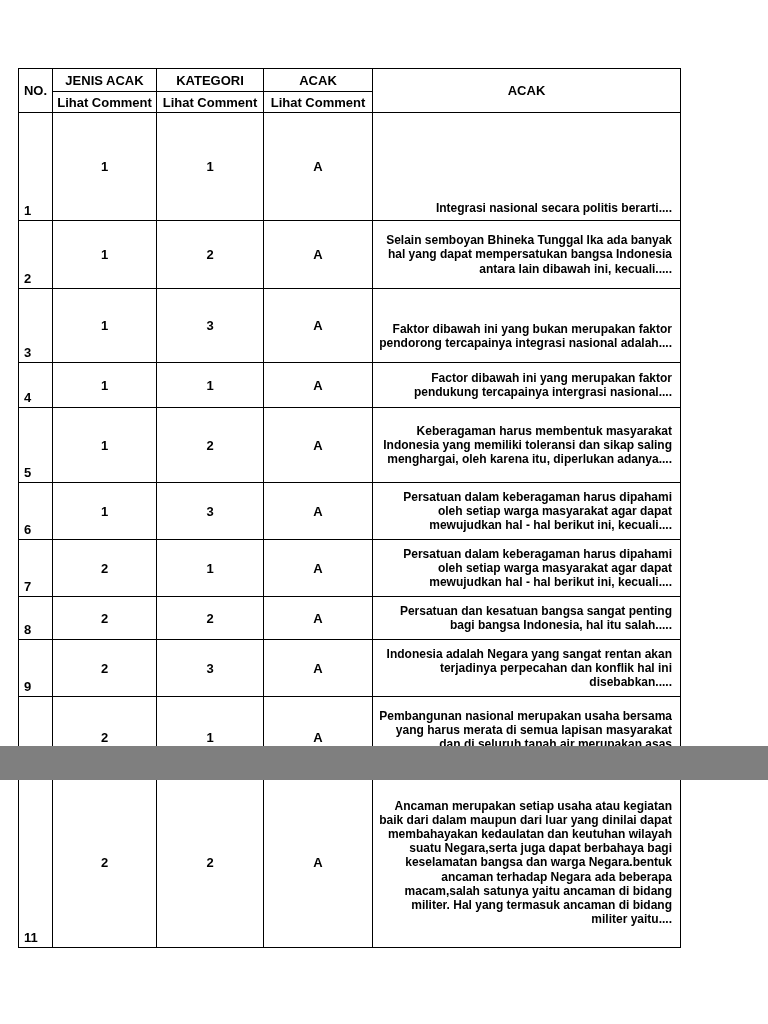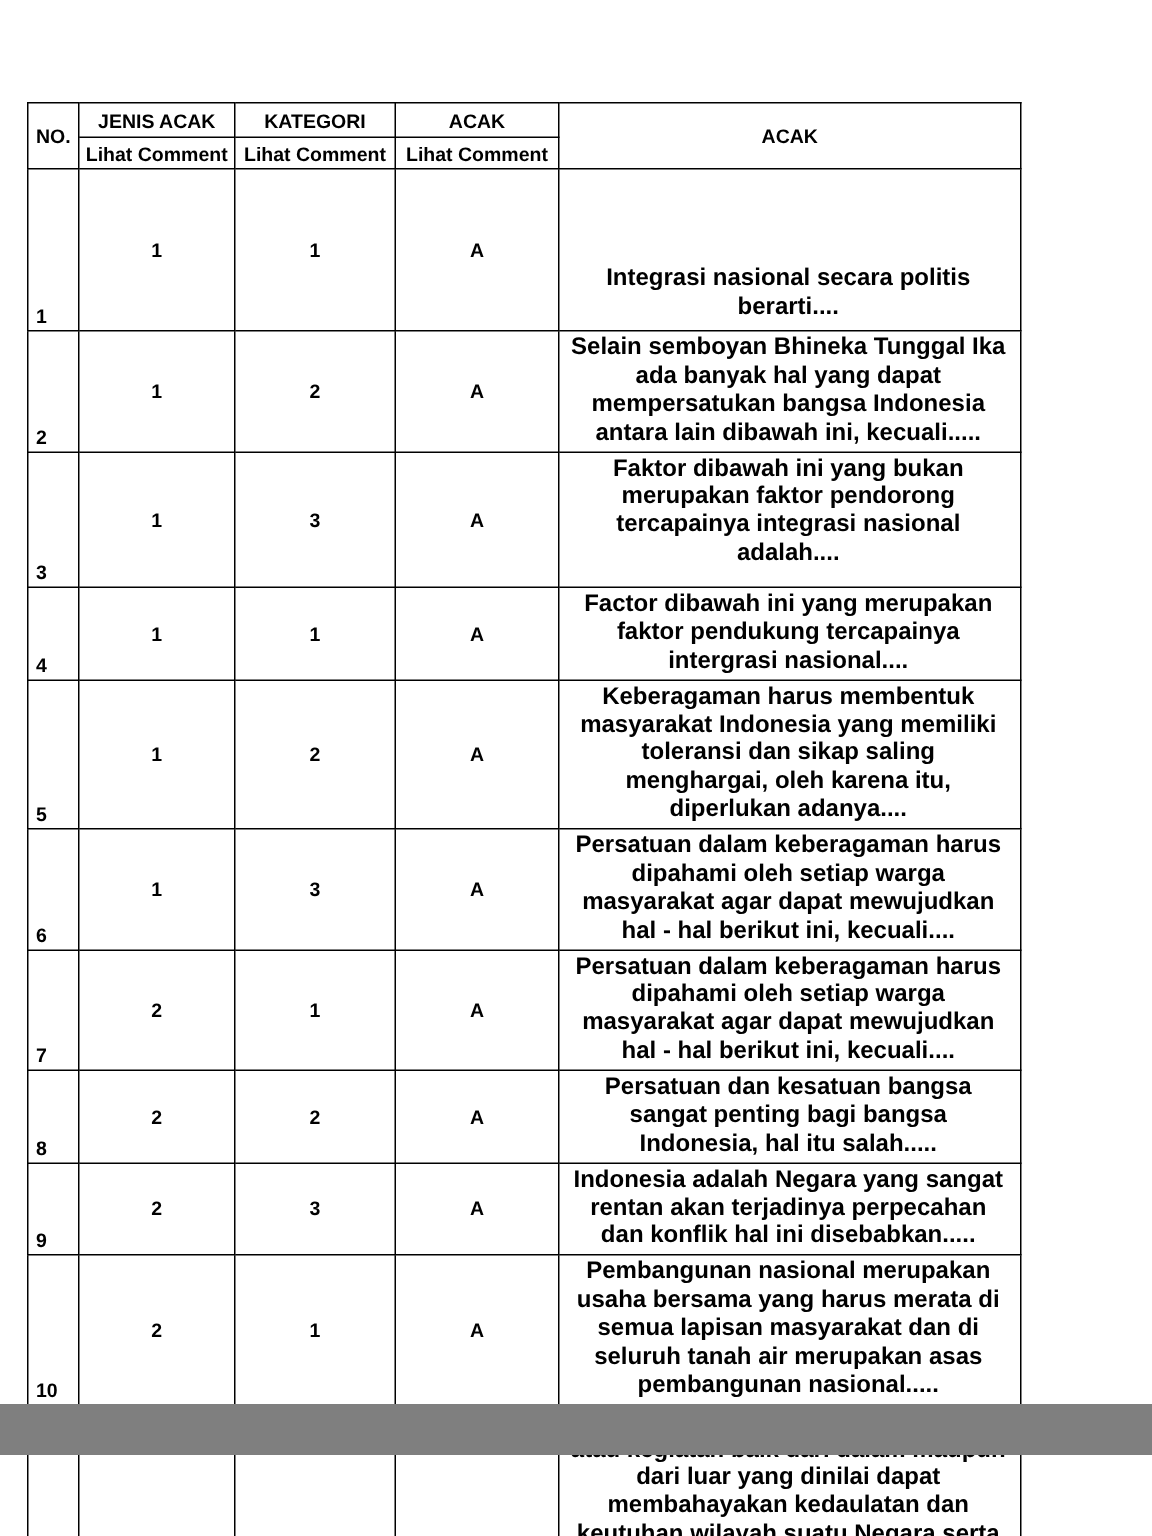--- a/index.html
+++ b/index.html
@@ -4,21 +4,21 @@
 <style>
   html,body{margin:0;padding:0;}
   body{
     width:768px;height:1024px;
     background:#ffffff;
     font-family:"Liberation Sans", sans-serif;
     position:relative;
     overflow:hidden;
   }
   .page{
-    position:absolute;left:0;top:0;width:768px;height:970px;background:#ffffff;
+    position:absolute;left:0;top:0;width:768px;height:780px;background:#ffffff;
   }
   .table-wrap{
     position:absolute;left:18px;top:68px;
   }
   table{
     border-collapse:collapse;
     table-layout:fixed;
     width:662px;
     color:#000;
   }
@@ -38,23 +38,23 @@
   td.no{
     font-size:13px;font-weight:bold;
     text-align:left;vertical-align:bottom;
     padding:0 0 2px 5px;
   }
   td.val{
     font-size:13px;font-weight:bold;
     text-align:center;vertical-align:middle;
   }
   td.soal{
-    font-size:16px;font-weight:bold;
+    font-size:12px;font-weight:bold;
     line-height:1.18;
-    text-align:center;vertical-align:middle;
+    text-align:right;vertical-align:middle;
     padding:2px 8px 2px 6px;
   }
   
   tbody tr:nth-child(1){height:108px;}
   tbody tr:nth-child(2){height:68px;}
   tbody tr:nth-child(3){height:74px;}
   tbody tr:nth-child(4){height:45px;}
   tbody tr:nth-child(5){height:75px;}
   tbody tr:nth-child(6){height:57px;}
   tbody tr:nth-child(7){height:57px;}

